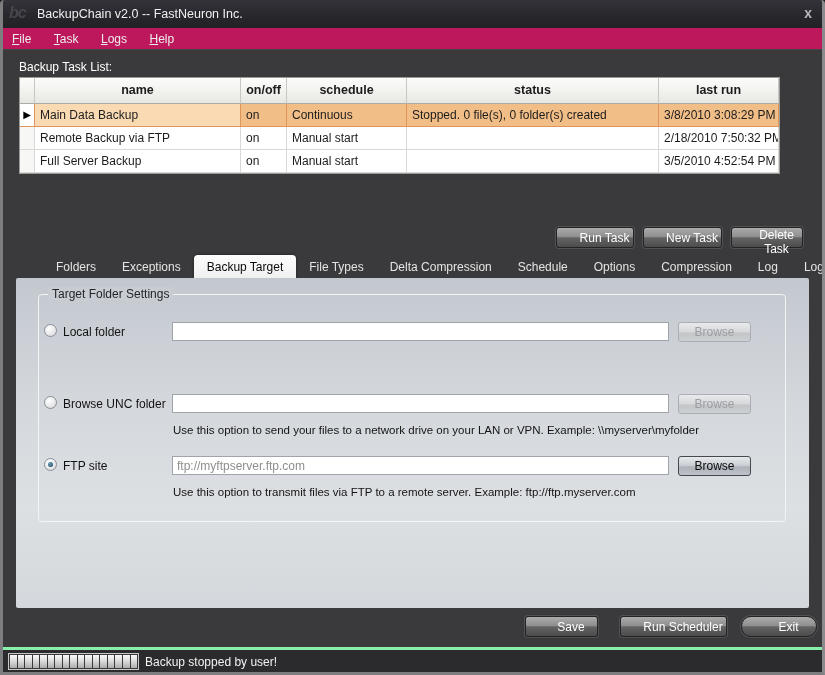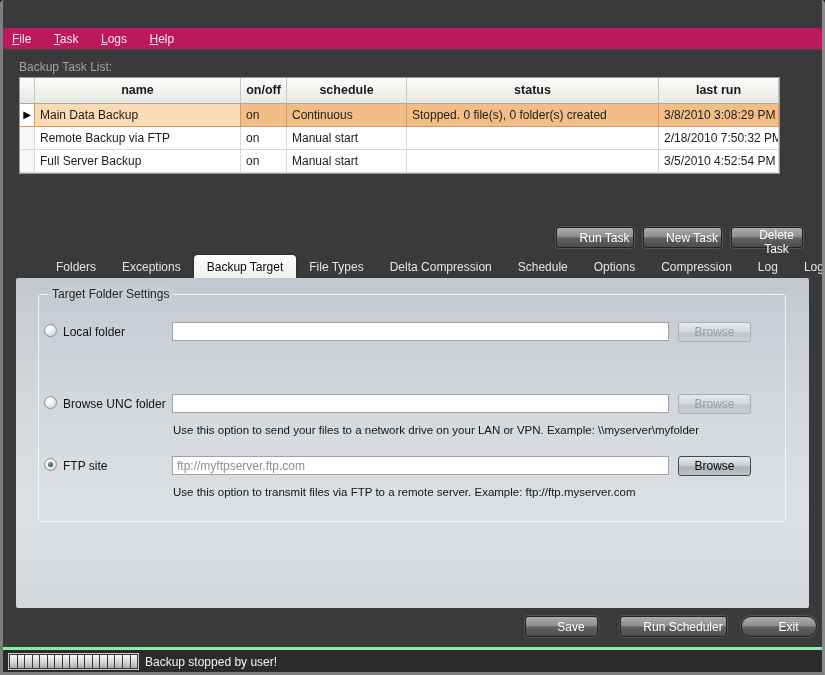--- a/index.html
+++ b/index.html
@@ -20,21 +20,21 @@
   .title { position:absolute; left:34px; top:7px; font-size:12.5px; color:#EFEFEF; }
   .close-btn { position:absolute; right:10px; top:5px; font-size:14px; font-weight:bold; color:#B8B8B8; cursor:default; }
   
   .menubar {
     position:absolute; left:0; top:28px; width:819px; height:22px;
     background:#be185d; border-bottom:1px solid #454547;
   }
   .menu-item { display:inline-block; color:#EDEDED; font-size:12px; padding:4px 9px 0 9px; }
   .menu-item::first-letter { text-decoration:underline; }
   
-  .tasklist-label { position:absolute; left:16px; top:60px; color:#a3a3a3; font-size:12px; }
+  .tasklist-label { position:absolute; left:16px; top:60px; color:#ffffff; font-size:12px; }
   .task-table {
     position:absolute; left:16px; top:77px;
     display:grid; grid-template-columns:15px 206px 46px 120px 252px 120px;
     grid-auto-rows:auto; background:#FFFFFF; border:1px solid #9A9A96;
     font-size:12px; color:#1C1C1C;
   }
   .th {
     background:linear-gradient(180deg,#FCFCFB 0%,#F1F1EE 55%,#E7E7E2 100%);
     border-right:1px solid #C6C6C2; border-bottom:1px solid #ABABA7;
     font-weight:bold; text-align:center; padding:5px 2px; height:26px; font-size:12.5px;
@@ -112,20 +112,25 @@
     border:1px solid #C8C8C8; background:#3A3A3C; display:flex; gap:1px; padding:1px; align-items:stretch;
   }
   .pseg { width:6.6px; background:linear-gradient(180deg,#FBFBFB 0%,#D8D8D8 50%,#ADADAD 100%); }
   .status-msg { position:absolute; left:142px; top:5px; color:#F2F2F2; font-size:12px; }
 </style>
 </head>
 <body>
 
 <div class="window">
 
+  <div class="titlebar">
+    <span class="logo">bc</span>
+    <span class="title">BackupChain v2.0 -- FastNeuron Inc.</span>
+    <span class="close-btn">x</span>
+  </div>
 
   <div class="menubar">
     <span class="menu-item">File</span>
     <span class="menu-item">Task</span>
     <span class="menu-item">Logs</span>
     <span class="menu-item">Help</span>
   </div>
 
   <div class="tasklist-label">Backup Task List:</div>
 

